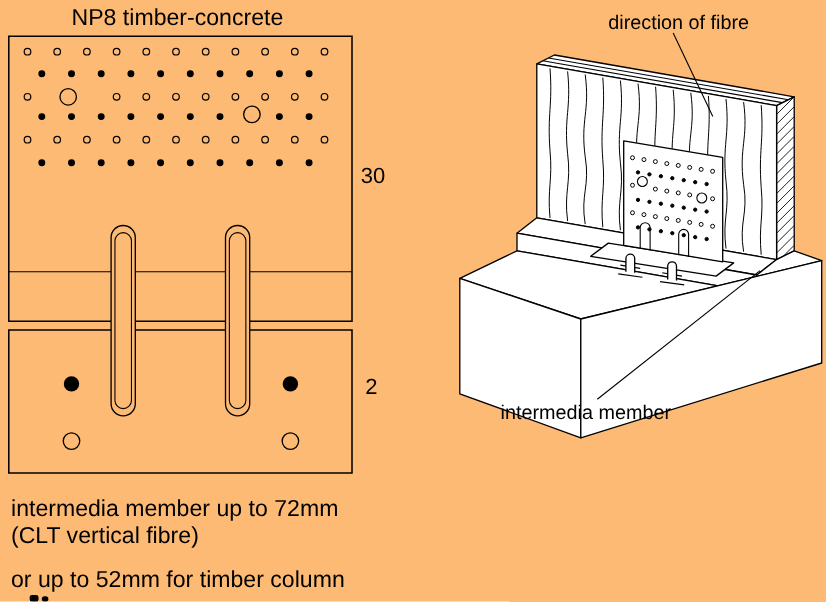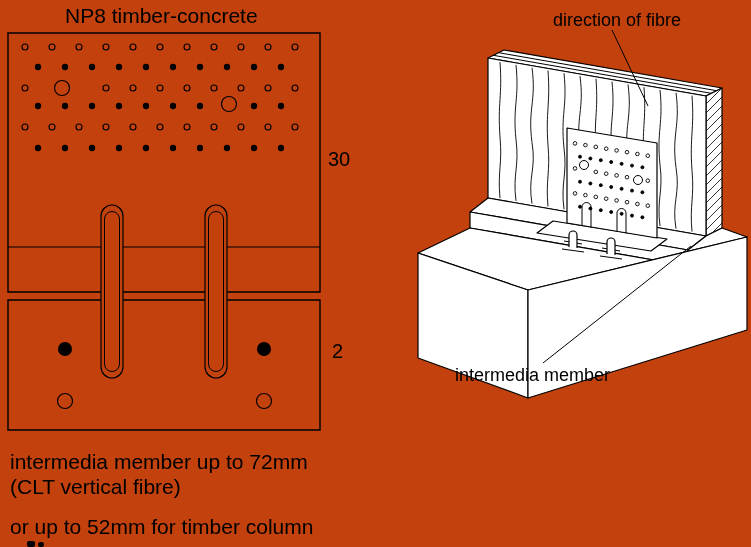--- a/index.html
+++ b/index.html
@@ -1,16 +1,16 @@
 <!DOCTYPE html>
 <html><head>
 <meta charset="utf-8">
 <style>
   html,body{margin:0;padding:0;background:#fff;}
-  .page{position:relative;width:751px;height:547px;background:#c2410c;overflow:hidden;}
+  .page{position:relative;width:751px;height:547px;background:#fdba74;overflow:hidden;}
   svg{display:block;}
   text{font-family:"Liberation Sans","DejaVu Sans",sans-serif;fill:#000;}
   .t-title{font-size:21px;}
   .t-dim{font-size:20px;}
   .t-label{font-size:18px;}
   .t-note{font-size:21px;}
   .face{fill:#ffffff;stroke:#000;stroke-width:1.2;stroke-linejoin:round;}
   .ln{fill:none;stroke:#000;stroke-width:1.2;}
   .ln-heavy{fill:none;stroke:#000;stroke-width:1.4;}
   .ln-thin{fill:none;stroke:#000;stroke-width:1;}

